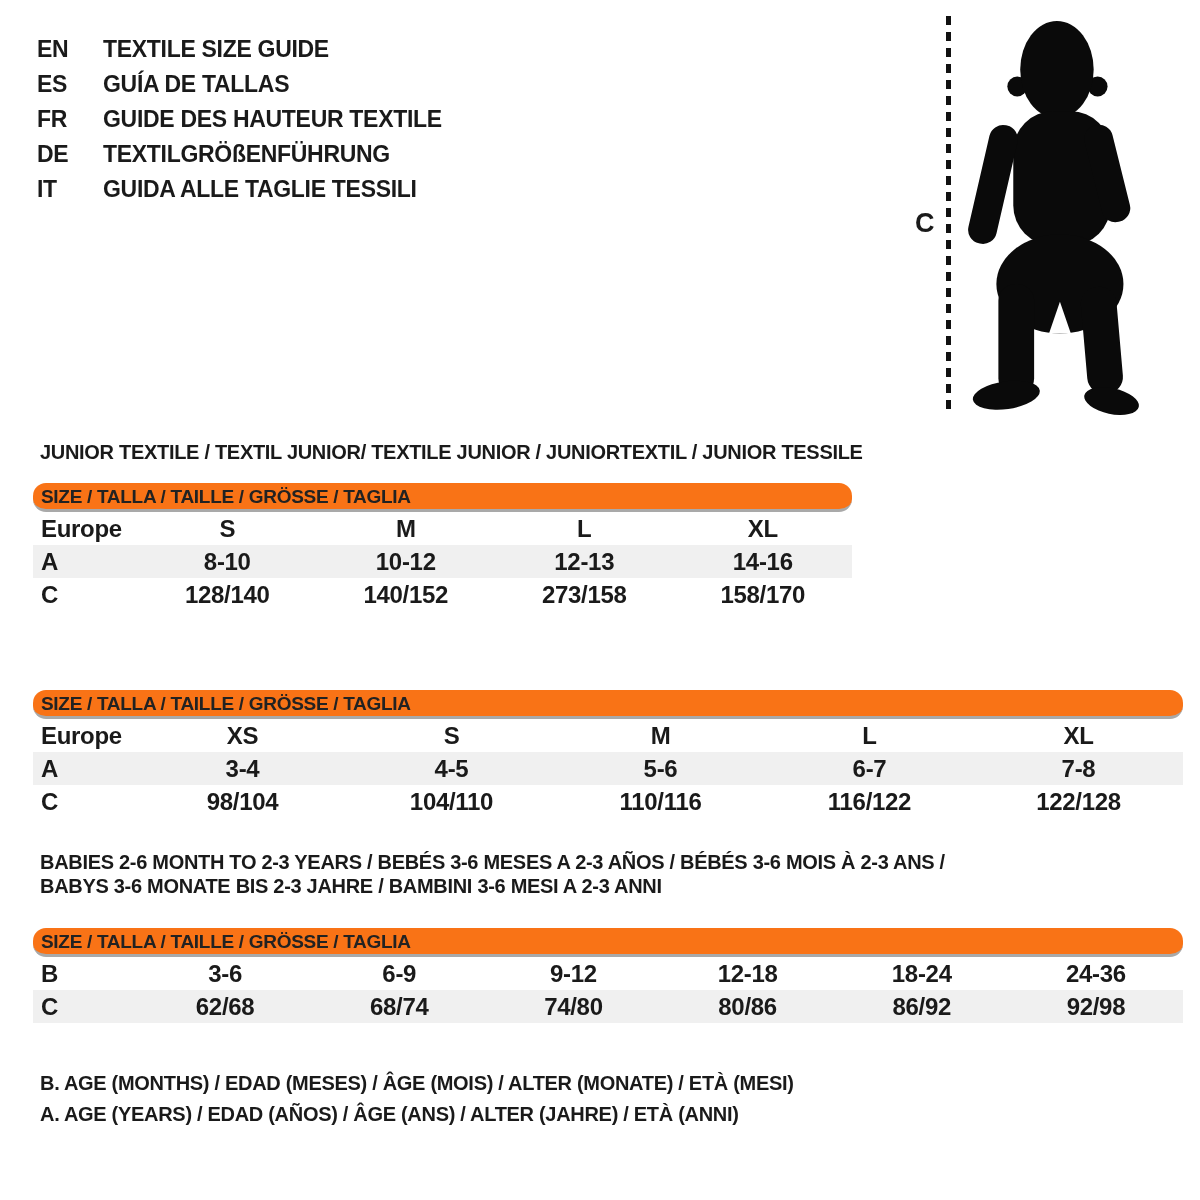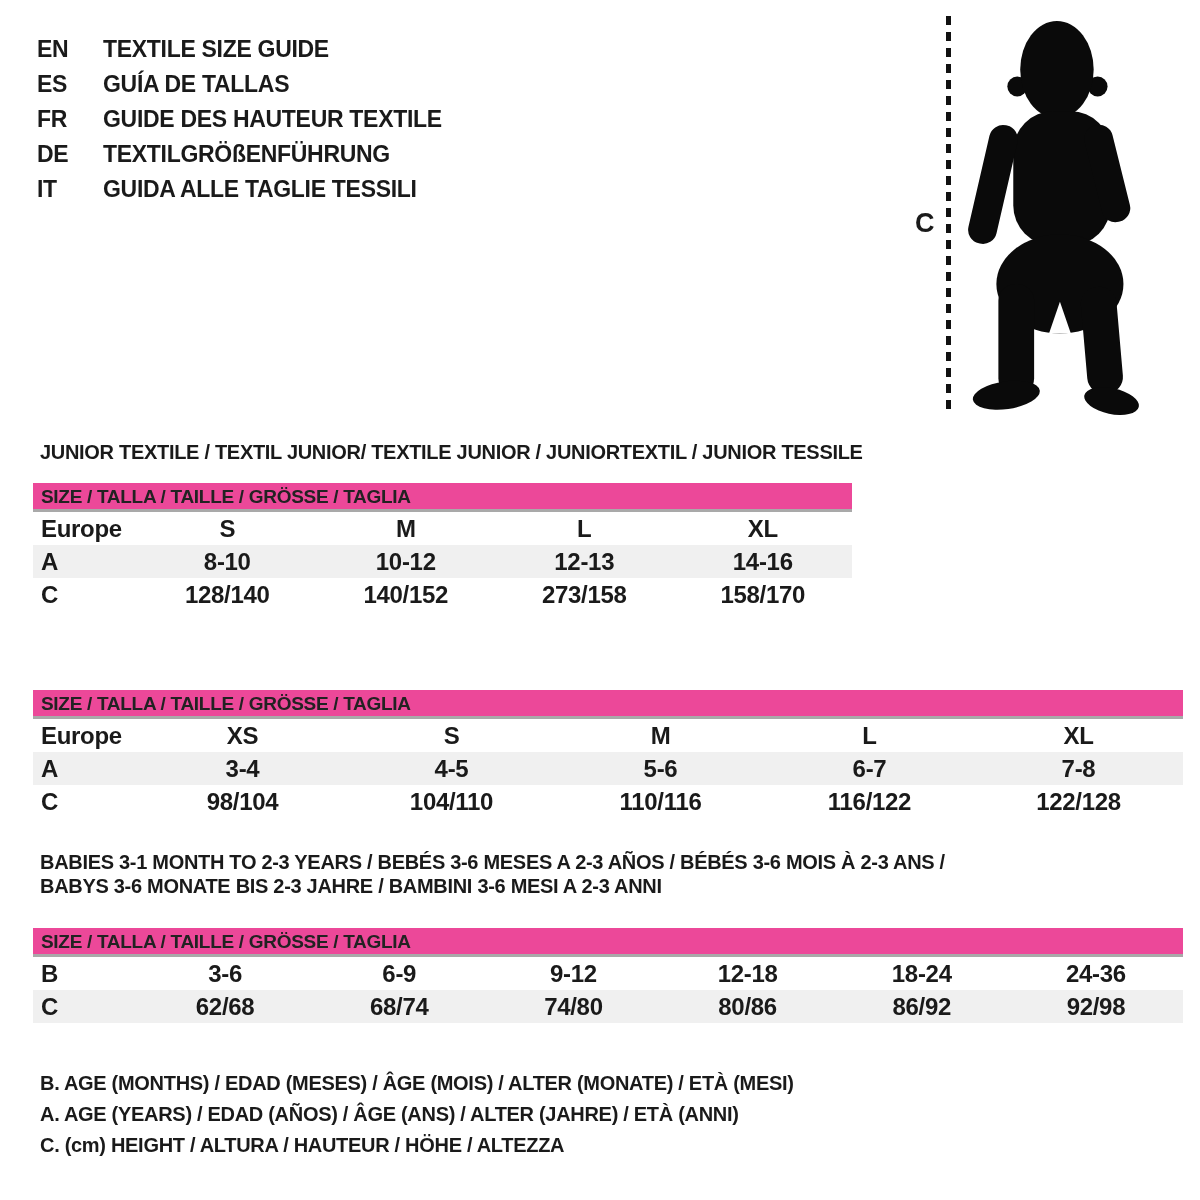--- a/index.html
+++ b/index.html
@@ -19,22 +19,22 @@
     background:repeating-linear-gradient(to bottom,#111 0 9px,transparent 9px 16px);
   }
   .figure-label{position:absolute;left:915px;top:208px;font-size:27px;}
   .toddler{position:absolute;left:960px;top:14px;}
   
   .sec-title{position:absolute;left:40px;font-size:20px;white-space:nowrap;line-height:24px;}
   .sec-title .subscr{font-size:13px;vertical-align:-4px;}
   
   .tbl{position:absolute;left:33px;}
   .tbl-bar{
-    background:#ec4899;border-bottom:3px solid #a9a9a9;height:26px;
-    font-size:19px;line-height:27px;padding-left:8px;color:#222;
+    background:#f97316;border-bottom:3px solid #a9a9a9;height:26px;
+    font-size:19px;line-height:27px;padding-left:8px;color:#222;border-radius:13px;
   }
   .tbl-row{display:grid;height:33px;align-items:center;font-size:24px;}
   .tbl-row.shaded{background:#f0f0f0;}
   .cell-label{padding-left:8px;text-align:left;}
   .cell-val{text-align:center;}
   .w-junior{width:819px;}
   .w-wide{width:1150px;}
   .cols-4{grid-template-columns:105px repeat(4,1fr);}
   .cols-5{grid-template-columns:105px repeat(5,1fr);}
   .cols-6{grid-template-columns:105px repeat(6,1fr);}
@@ -138,21 +138,21 @@
       <span class="cell-label">C</span>
       <span class="cell-val">98/104</span>
       <span class="cell-val">104/110</span>
       <span class="cell-val">110/116</span>
       <span class="cell-val">116/122</span>
       <span class="cell-val">122/128</span>
     </div>
   </div>
 
   <div class="sec-title" style="top:850px">
-    <div>BABIES 3-1 MONTH TO 2-3 YEARS / BEBÉS 3-6 MESES A 2-3 AÑOS / BÉBÉS 3-6 MOIS À 2-3 ANS /</div>
+    <div>BABIES 2-6 MONTH TO 2-3 YEARS / BEBÉS 3-6 MESES A 2-3 AÑOS / BÉBÉS 3-6 MOIS À 2-3 ANS /</div>
     <div>BABYS 3-6 MONATE BIS 2-3 JAHRE / BAMBINI 3-6 MESI A 2-3 ANNI</div>
   </div>
   <div class="tbl tbl-babies w-wide">
     <div class="tbl-bar">SIZE / TALLA / TAILLE / GRÖSSE / TAGLIA</div>
     <div class="tbl-row cols-6">
       <span class="cell-label">B</span>
       <span class="cell-val">3-6</span>
       <span class="cell-val">6-9</span>
       <span class="cell-val">9-12</span>
       <span class="cell-val">12-18</span>
@@ -166,16 +166,15 @@
       <span class="cell-val">74/80</span>
       <span class="cell-val">80/86</span>
       <span class="cell-val">86/92</span>
       <span class="cell-val">92/98</span>
     </div>
   </div>
 
   <div class="legend">
     <div>B. AGE (MONTHS) / EDAD (MESES) / ÂGE (MOIS) / ALTER (MONATE) / ETÀ (MESI)</div>
     <div>A. AGE (YEARS) / EDAD (AÑOS) / ÂGE (ANS) / ALTER (JAHRE) / ETÀ (ANNI)</div>
-    <div>C. (cm) HEIGHT / ALTURA / HAUTEUR / HÖHE / ALTEZZA</div>
   </div>
 
 </div>
 
 </body></html>

